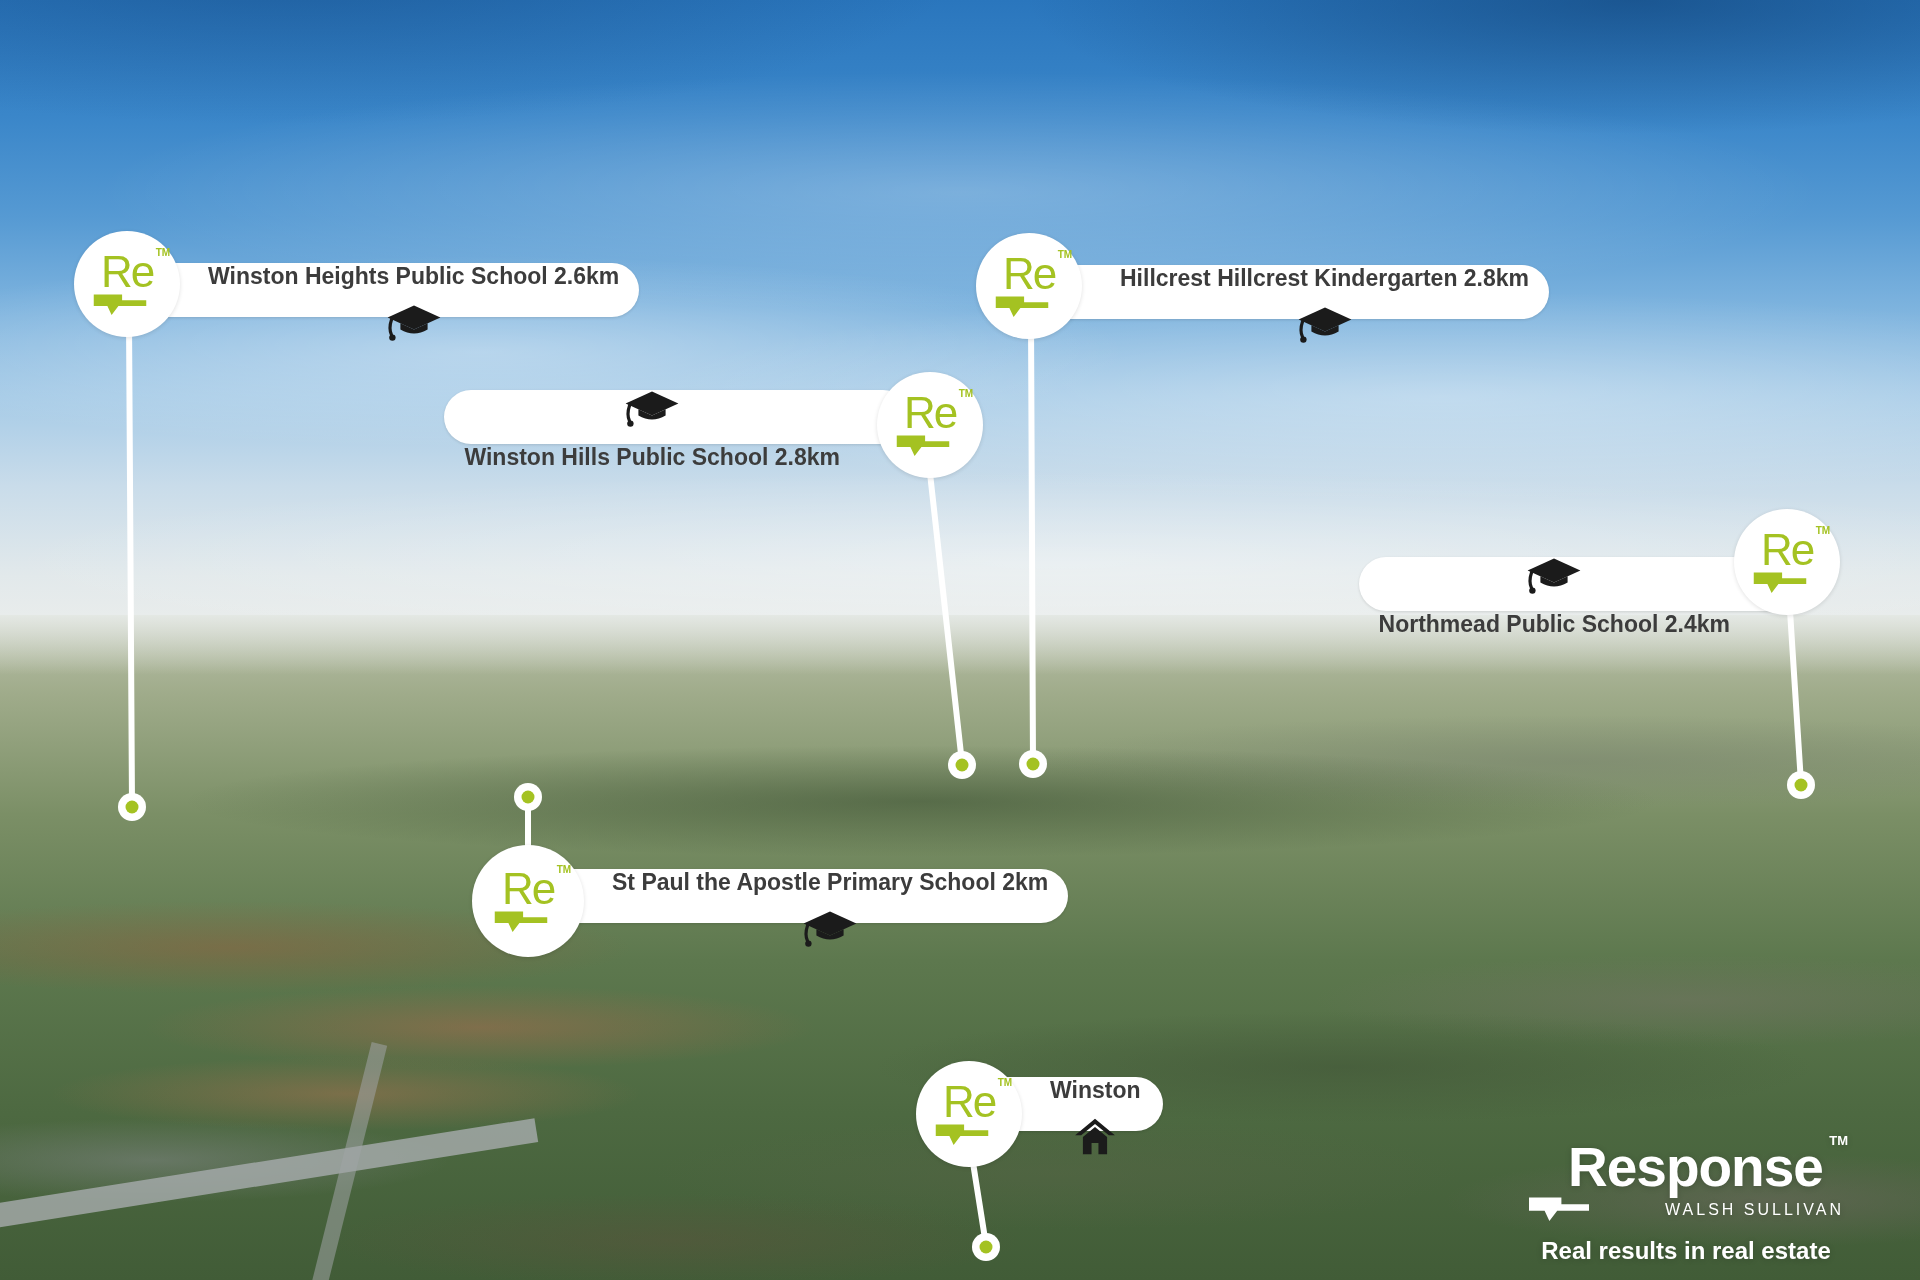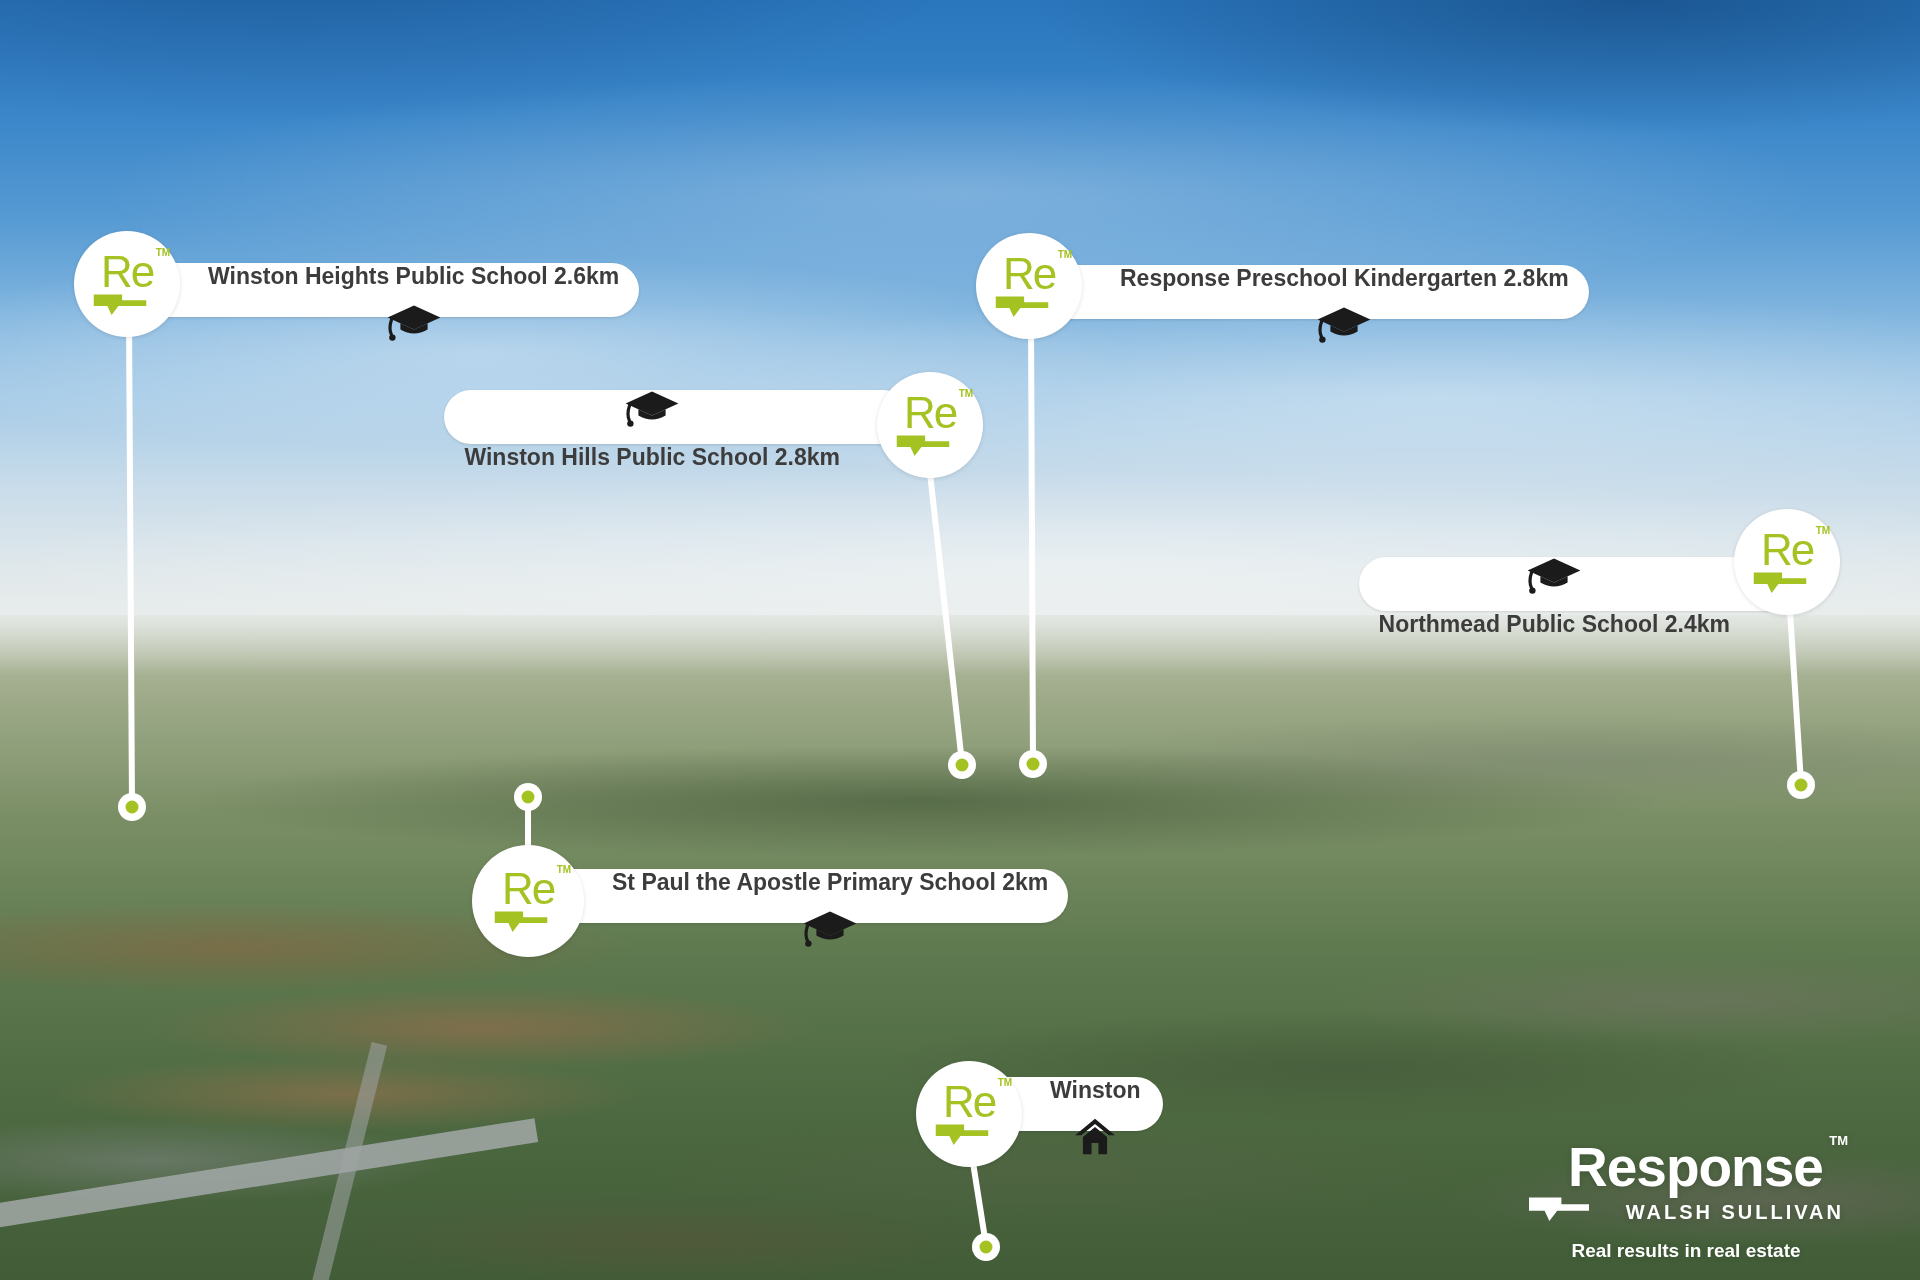--- a/index.html
+++ b/index.html
@@ -47,22 +47,22 @@
   .re-wrap{position:relative;line-height:.85;}
   .re-text{font-weight:normal;font-size:44px;color:#a4c222;letter-spacing:-2px;}
   .re-tm{position:absolute;top:-4px;right:-17px;font-size:10px;font-weight:bold;color:#a4c222;letter-spacing:0;}
   .re-zig{margin-top:4px;margin-left:-14px;}
 
   
   .resp{position:absolute;left:1528px;top:1140px;width:316px;color:#fff;z-index:2;text-shadow:0 1px 6px rgba(0,0,0,.18);}
   .resp-row1{position:relative;font-weight:bold;font-size:55px;letter-spacing:-1px;line-height:1;margin-left:40px;}
   .resp-tm{position:absolute;top:-6px;right:-4px;font-size:13px;letter-spacing:0;}
   .resp-row2{display:flex;align-items:flex-start;justify-content:space-between;margin-top:2px;}
-  .resp-sub{font-size:20px;font-weight:bold;letter-spacing:3px;margin-top:4px;}
-  .resp-tag{margin-top:16px;font-size:19px;font-weight:bold;text-align:center;}
+  .resp-sub{font-size:16px;font-weight:normal;letter-spacing:3px;margin-top:4px;}
+  .resp-tag{margin-top:16px;font-size:24px;font-weight:bold;text-align:center;}
 </style>
 </head>
 <body>
 
 <div class="scene">
   <div class="sky"></div>
   <div class="ground"></div>
   <div class="road1"></div>
   <div class="road2"></div>
 
@@ -116,21 +116,21 @@
     <div class="re-wrap">
       <span class="re-text">Re</span>
       <span class="re-tm">TM</span>
     </div>
     <svg class="re-zig" width="54" height="21" viewBox="0 0 100 40">
       <polygon points="0,1 54,1 54,12 100,12 100,23 47,23 34,40 26,23 0,23" fill="#a4c222"></polygon>
     </svg>
   </div>
 
   <div class="pill" style="left:1032px;top:265px;padding:0 20px 0 88px;">
-    <span>Response Preschool Kindergarten 2.8km</span>
+    <span>Hillcrest Hillcrest Kindergarten 2.8km</span>
     <svg class="cap" width="56" height="40" viewBox="0 0 70 50">
       <path d="M35 2 L68 17 L35 32 L2 17 Z" fill="#1b1b1b"></path>
       <path d="M18 24 v8 q17 10 34 0 v-8 l-17 8 z" fill="#1b1b1b"></path>
       <path d="M7 19 q-4 12 0 20" stroke="#1b1b1b" stroke-width="4" fill="none" stroke-linecap="round"></path>
       <circle cx="8" cy="42" r="4" fill="#1b1b1b"></circle>
     </svg>
   </div>
   <div class="badge" style="left:976px;top:233px;">
     <div class="re-wrap">
       <span class="re-text">Re</span>

